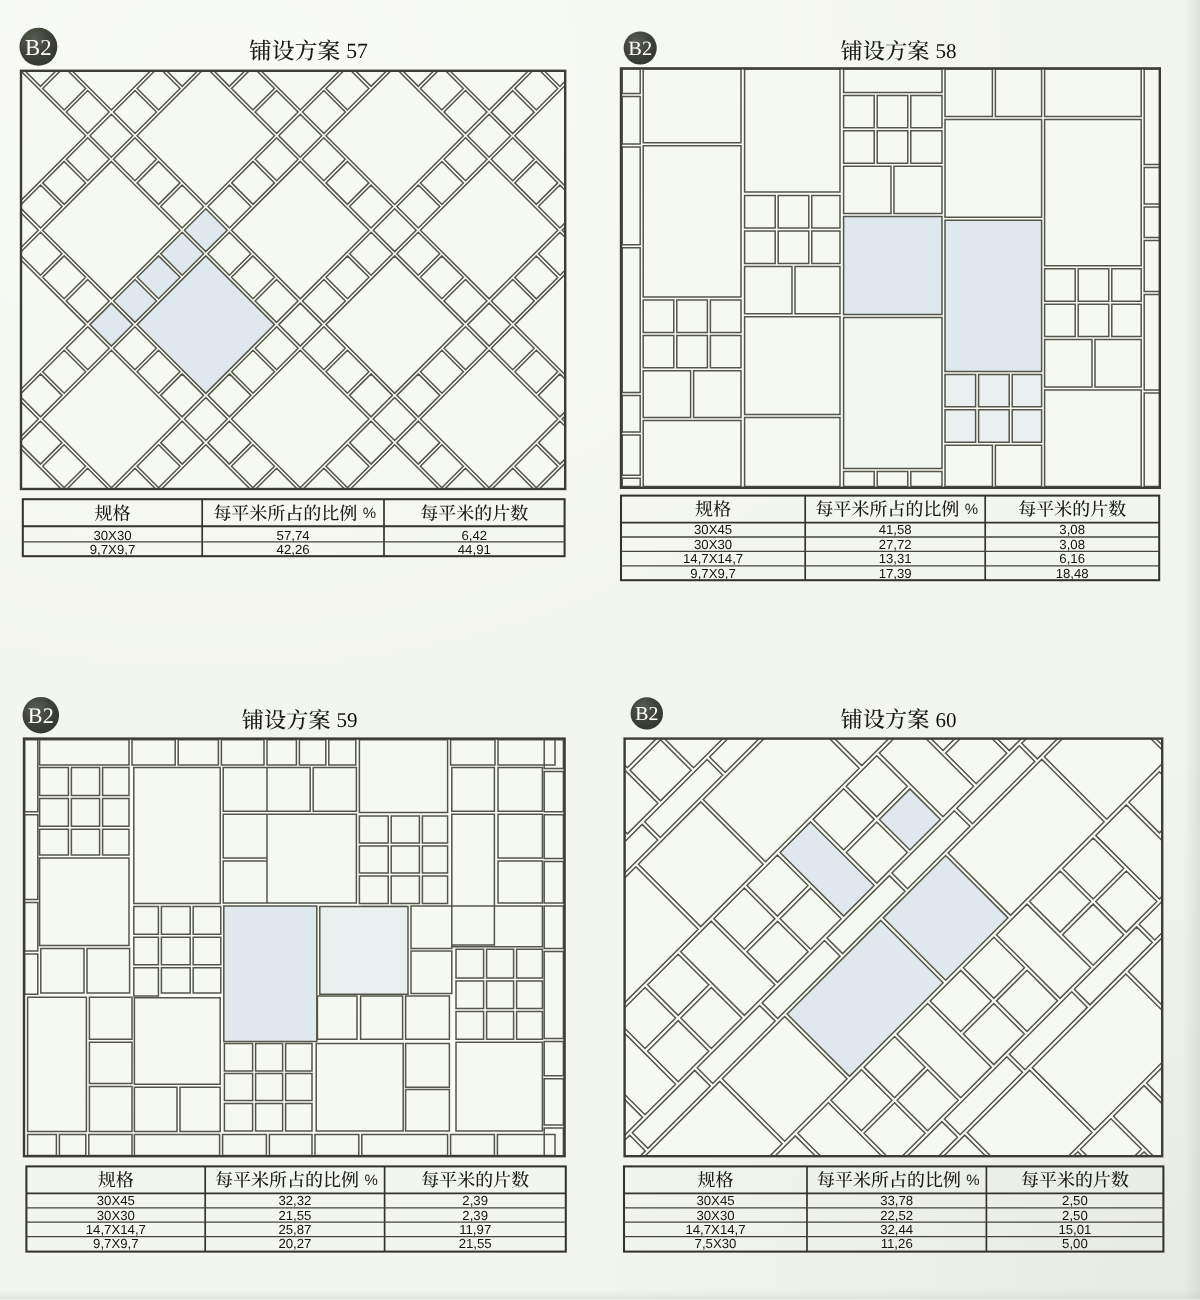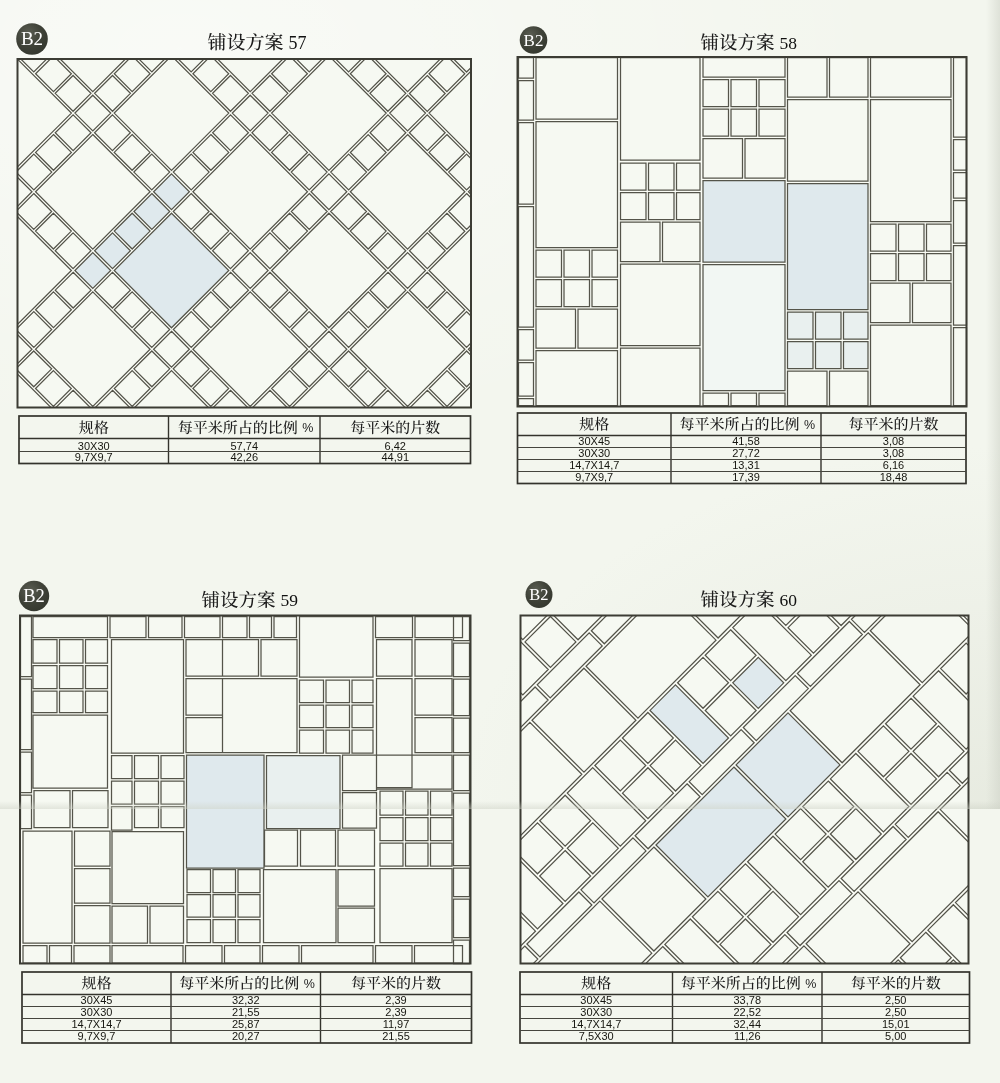--- a/index.html
+++ b/index.html
@@ -1,16 +1,16 @@
 <!DOCTYPE html>
 <html><head><meta charset="utf-8"><style>
 html,body{margin:0;padding:0;width:1000px;height:1083px;overflow:hidden;
 background:#f3f6ee;
 font-family:"Liberation Sans",sans-serif;}
-#page{position:relative;width:1000px;height:809px;background:radial-gradient(130% 90% at 18% 6%,rgba(255,255,255,0.5) 0%,rgba(255,255,255,0) 55%),radial-gradient(120% 100% at 100% 100%,rgba(214,218,204,0.4) 0%,rgba(214,218,204,0) 45%);text-align:center;}
+#page{position:relative;width:1000px;height:1083px;background:radial-gradient(130% 90% at 18% 6%,rgba(255,255,255,0.5) 0%,rgba(255,255,255,0) 55%),radial-gradient(120% 100% at 100% 100%,rgba(214,218,204,0.4) 0%,rgba(214,218,204,0) 45%);text-align:center;}
 #edge{position:absolute;right:0;top:0;width:14px;height:100%;
 background:linear-gradient(to right,rgba(220,224,212,0),rgba(205,209,198,0.55));}
 #bedge{position:absolute;left:0;bottom:0;width:100%;height:8px;background:linear-gradient(to bottom,rgba(214,218,206,0),rgba(206,210,198,0.5));}
 </style></head>
 <body>
 <div id="page">
 
 <svg width="1000" height="1083" viewBox="0 0 1000 1083">
       <defs>
         <path id="g94fa" d="M740 820 730 811C762 793 797 755 806 722C873 683 922 811 740 820ZM817 514V381H688V514ZM876 738 828 677H688V797C713 801 721 811 724 825L616 837V677H387L395 648H616V544H495L418 579V-79H430C462 -79 490 -62 490 -53V188H616V-45H630C657 -45 688 -27 688 -17V188H817V23C817 10 814 5 800 5C787 5 730 10 730 10V-5C759 -10 775 -19 784 -29C793 -41 795 -61 797 -83C879 -74 888 -41 888 15V501C908 505 925 513 931 521L843 587L807 544H688V648H937C951 648 960 653 963 664C930 695 876 738 876 738ZM616 514V381H490V514ZM490 217V352H616V217ZM817 217H688V352H817ZM208 792C232 795 241 802 243 815L124 845C112 735 68 547 22 445L35 438C79 492 120 567 153 641H359C372 641 382 646 384 657C353 687 304 724 304 724L261 671H166C183 713 198 755 208 792ZM308 560 265 503H93L101 474H168V337H36L44 307H168V56C168 38 163 30 136 10L193 -72C202 -67 212 -54 217 -36C291 43 356 120 387 159L379 171L242 74V307H377C391 307 400 312 403 323C373 353 324 394 324 394L280 337H242V474H361C375 474 385 479 387 490C357 520 308 560 308 560Z"></path>

